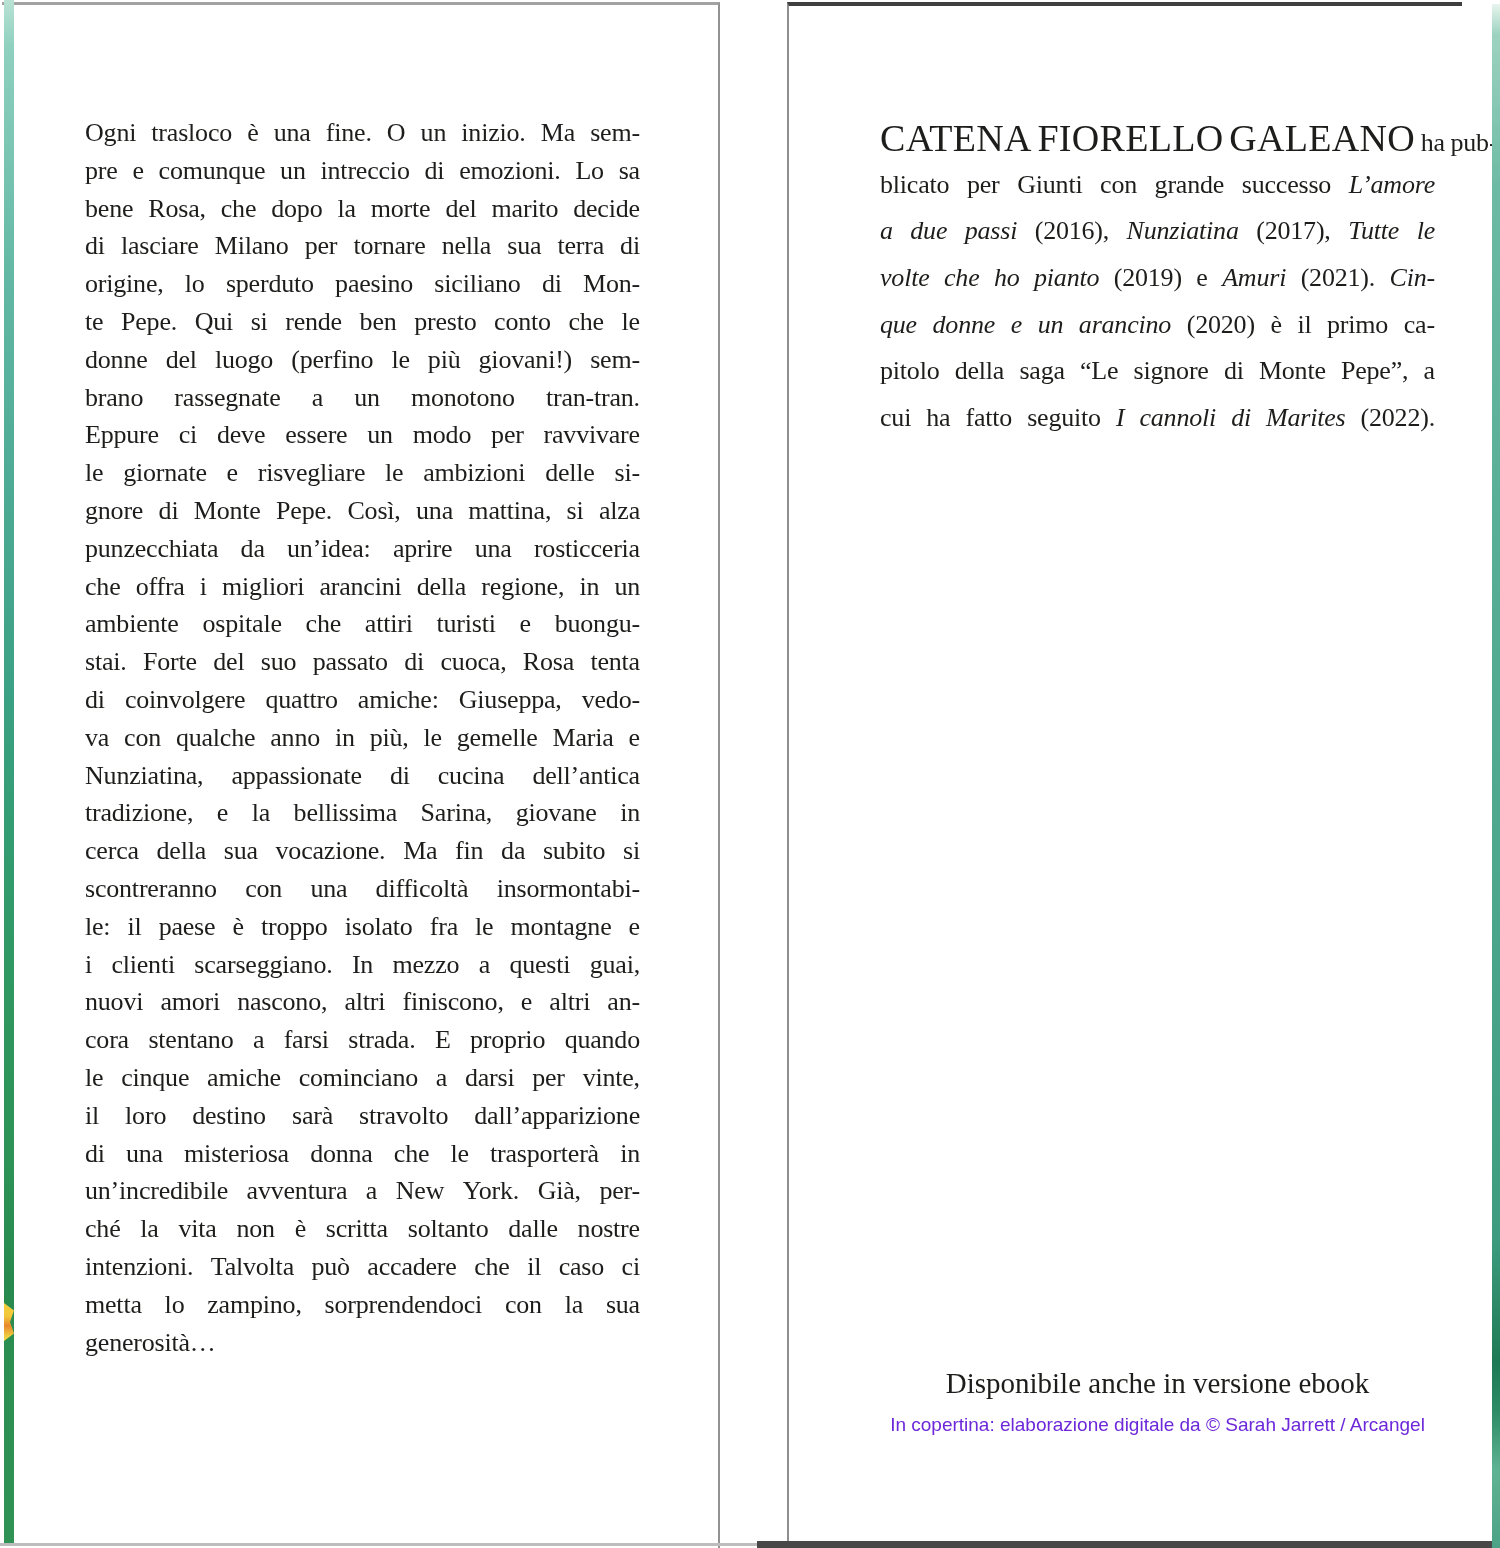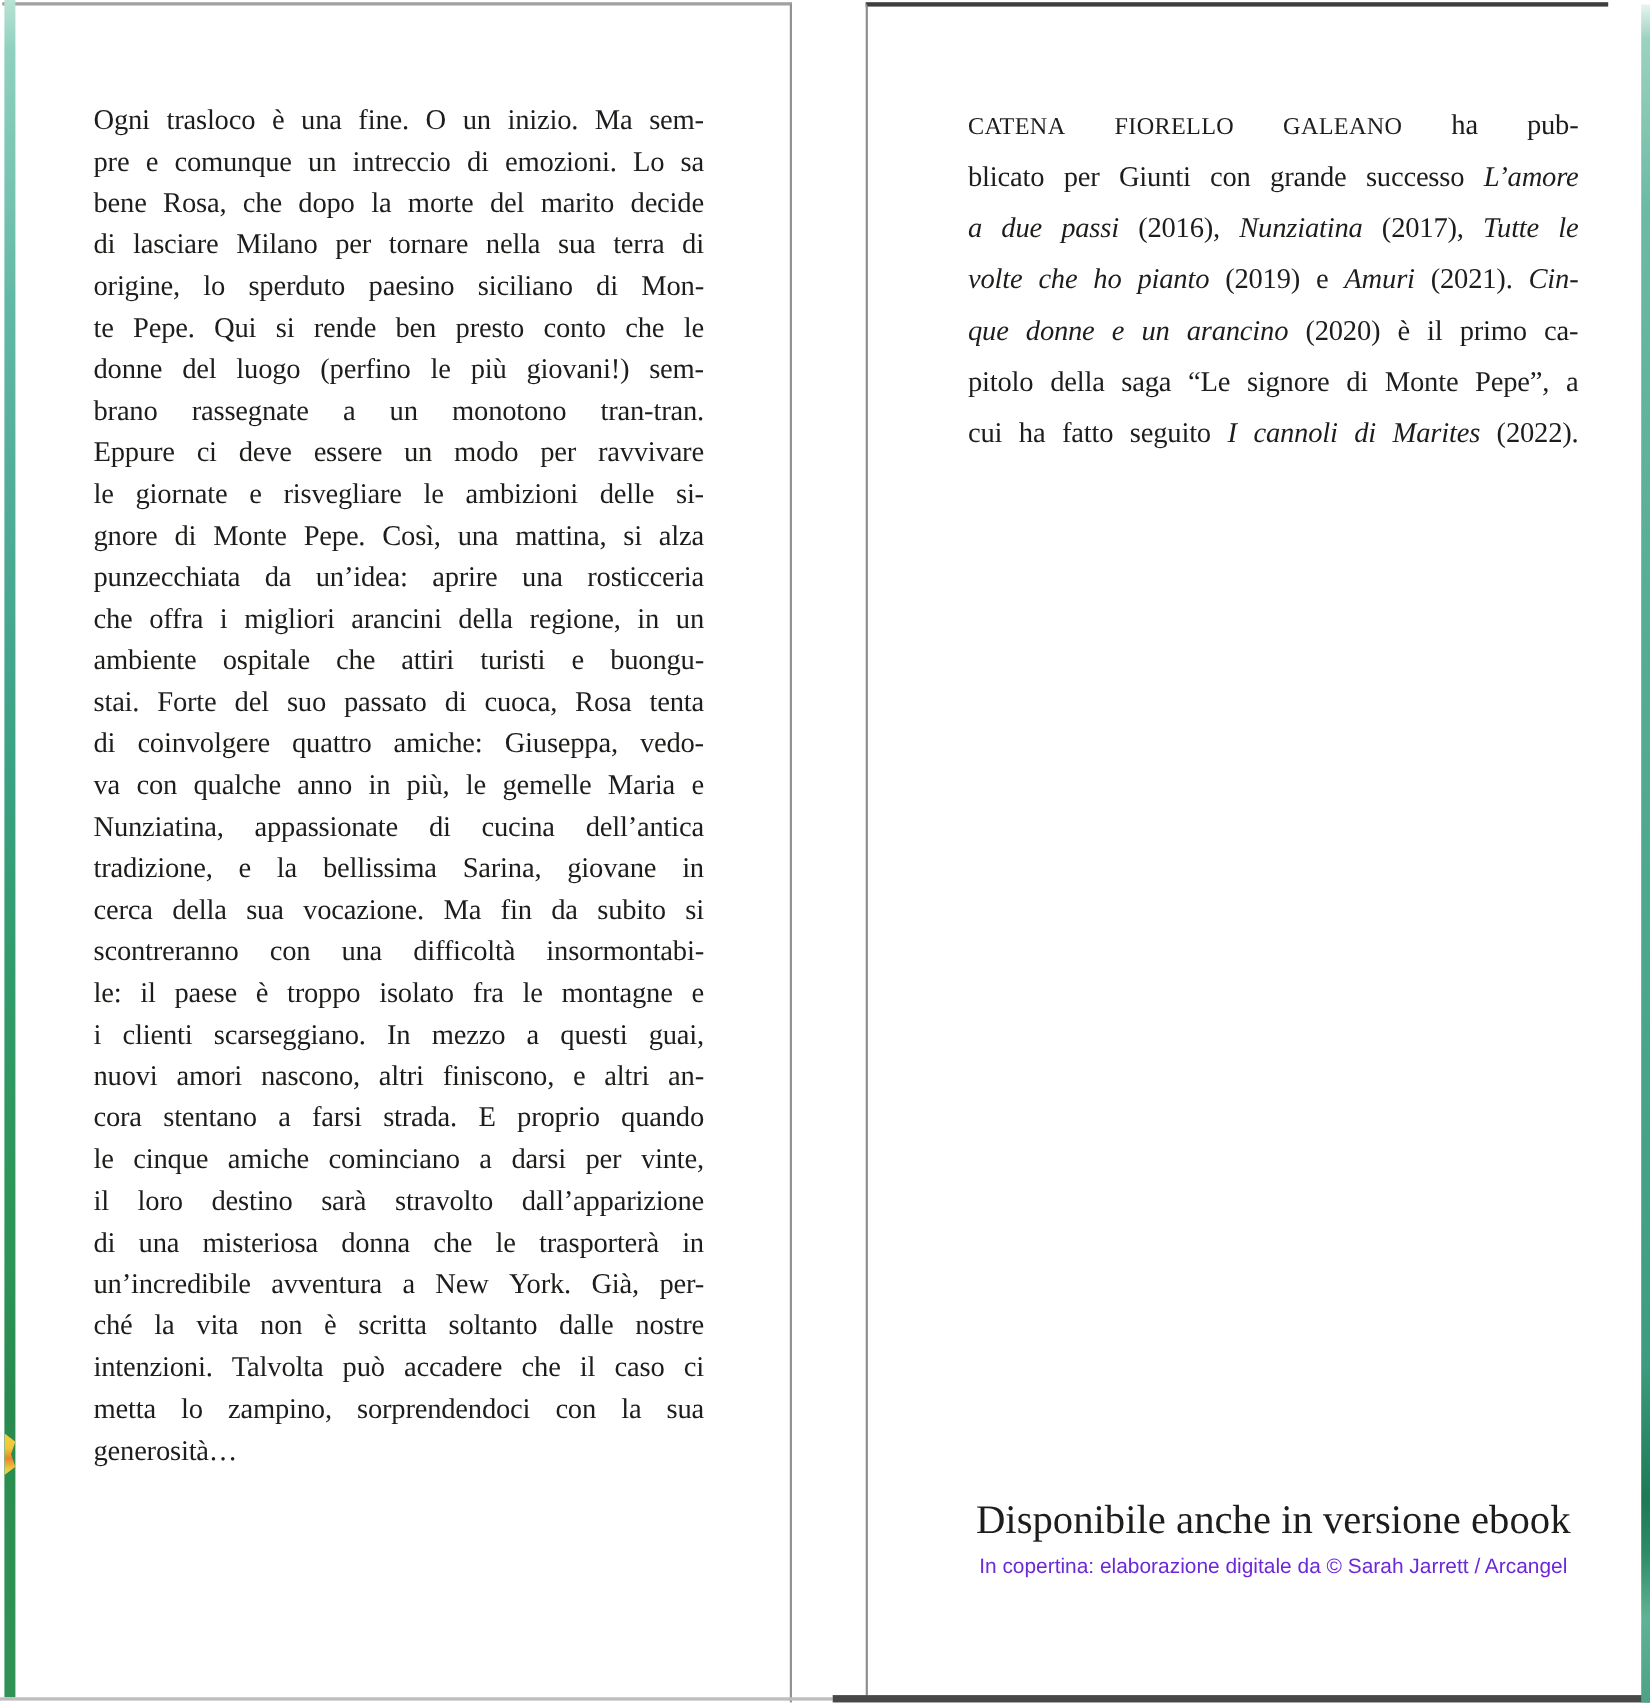--- a/index.html
+++ b/index.html
@@ -35,38 +35,38 @@
   .panel.left-panel {
     left:2px; top:2px; width:718px; height:1546px;
     border-top:3px solid #a2a2a2; border-right:2px solid var(--border-gray,#929292);
   }
   .panel.right-panel {
     left:787px; top:2px; width:675px; height:1539px;
     border-top:4px solid var(--border-dark,#3f3f3f); border-left:2px solid #8e8e8e;
   }
 
   
-  .textblock { position:absolute; left:83px; top:85px; width:555px; font-size:26px; letter-spacing:-0.2px; }
+  .textblock { position:absolute; left:83px; top:109px; width:555px; font-size:26px; letter-spacing:-0.2px; }
   .bio.textblock { left:91px; }
   .tline {
     display:flex; justify-content:space-between; column-gap:.22em; align-items:baseline;
     height:37.8px; line-height:37.8px; white-space:nowrap;
   }
   .tline.last { display:block; white-space:normal; }
   .bline {
     display:flex; justify-content:space-between; column-gap:.22em; align-items:baseline;
     height:46.7px; line-height:46.7px; white-space:nowrap;
   }
-  .bio-name { font-size:22px; letter-spacing:.3px;text-align:center; }
+  .bio-name { font-size:38px; letter-spacing:.3px;text-align:center; }
   .italic { font-style:italic; }
 
   
   .footer { position:absolute; left:91px; top:1356px; width:555px; text-align:center; }
   .website { font-size:31px; line-height:42px; }
-  .ebook { font-size:37px; line-height:42px; }
+  .ebook { font-size:29px; line-height:42px; }
   .credit {
     font-family:"Liberation Sans", sans-serif;
     font-size:19px; line-height:30px; margin-top:6px; color:#6d28d9;
   }
 
   
   .bottom-bar { position:absolute; left:757px; top:1541px; width:743px; height:7px; background:#484848; }
   .bottom-line { position:absolute; left:0; top:1543px; width:757px; height:3px; background:#bdbdbd; }
 </style>
 </head>

